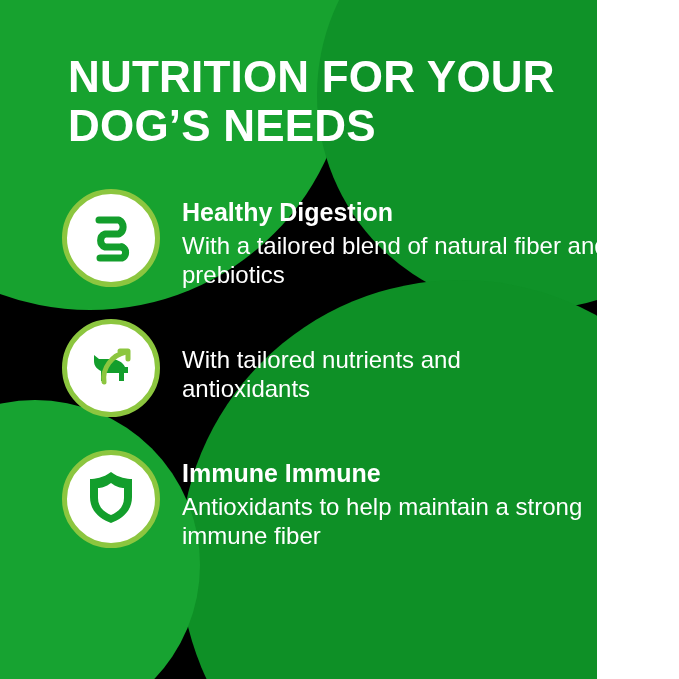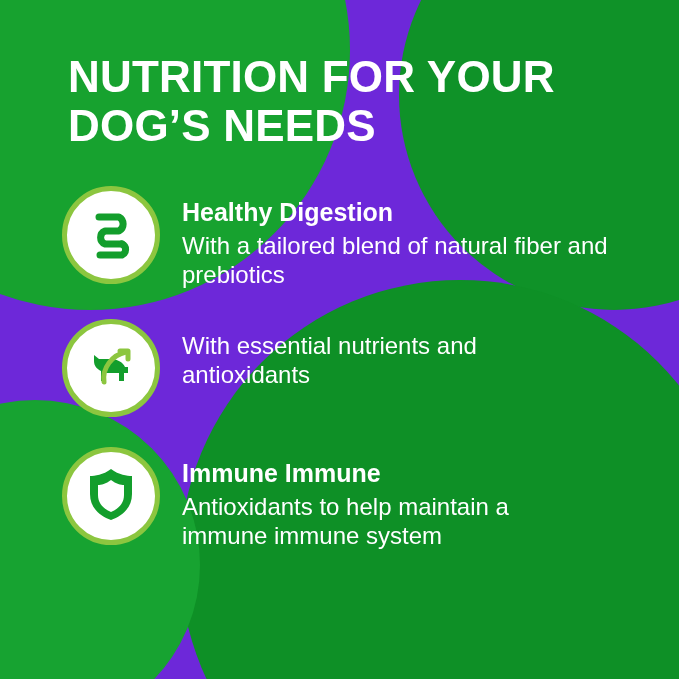--- a/index.html
+++ b/index.html
@@ -7,23 +7,23 @@
     padding: 0;
   }
   body {
     width: 679px;
     height: 679px;
     overflow: hidden;
     font-family: "Liberation Sans", sans-serif;
   }
   #poster {
     position: relative;
-    width: 679px;
+    width: 597px;
     height: 679px;
-    background: #6d28d9;
+    background: #000000;
     overflow: hidden;
   }
   
   .blob {
     position: absolute;
     border-radius: 50%;
     background: #0e8a24;
     opacity: 1;
   }
   .blob.b1 {
@@ -64,21 +64,21 @@
     text-transform: uppercase;
   }
   .benefits {
     position: absolute;
     left: 62px;
     top: 186px;
     width: 600px;
   }
   .benefit {
     display: flex;
-    align-items: flex-start;
+    align-items: center;
     margin-bottom: 30px;
   }
   .icon-wrap {
     flex: 0 0 auto;
     width: 98px;
     height: 98px;
     border-radius: 50%;
     background: #ffffff;
     border: 5px solid #8cc63f;
     box-sizing: border-box;
@@ -145,36 +145,36 @@
               <path d="M14 26 L14 20 L19 24 L30 24 C37 24 43 27 45 32 L48 32 L48 38 L44 38
                        L44 46 L39 46 L39 38 L26 38 L26 46 L21 46 L21 36
                        C17 34 14 31 14 26 Z" fill="#139e2c"></path>
 
               <path d="M46 17 C32 20 22 33 24 47" fill="none" stroke="#8cc63f" stroke-width="5" stroke-linecap="round"></path>
               <path d="M40 16 L48 16 L48 24" fill="none" stroke="#8cc63f" stroke-width="5" stroke-linecap="round" stroke-linejoin="round"></path>
             </svg>
           </span>
         </div>
         <div class="texts">
-          <div class="b-desc">With essential nutrients and antioxidants</div>
+          <div class="b-desc">With tailored nutrients and antioxidants</div>
         </div>
       </div>
 
       <div class="benefit b3row">
         <div class="icon-wrap">
           <span>
             <svg width="58" height="62" viewBox="0 0 58 62" aria-hidden="true">
               <path d="M29 6 C21 12 13 13 8 13 L8 31 C8 45 18 53 29 57
                        C40 53 50 45 50 31 L50 13 C45 13 37 12 29 6 Z" fill="#139e2c"></path>
               <path d="M29 17 C24 21 19 22 16 22 L16 32 C16 41 22 46 29 49
                        C36 46 42 41 42 32 L42 22 C39 22 34 21 29 17 Z" fill="#ffffff"></path>
             </svg>
           </span>
         </div>
         <div class="texts">
           <div class="b-title">Immune Immune</div>
-          <div class="b-desc">Antioxidants to help maintain a immune immune system</div>
+          <div class="b-desc">Antioxidants to help maintain a strong immune fiber</div>
         </div>
       </div>
 
     </div>
   </div>
 </div>
 
 </body></html>

